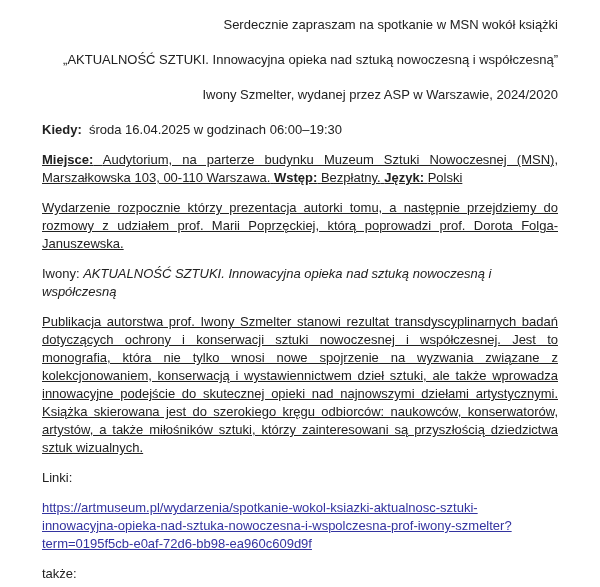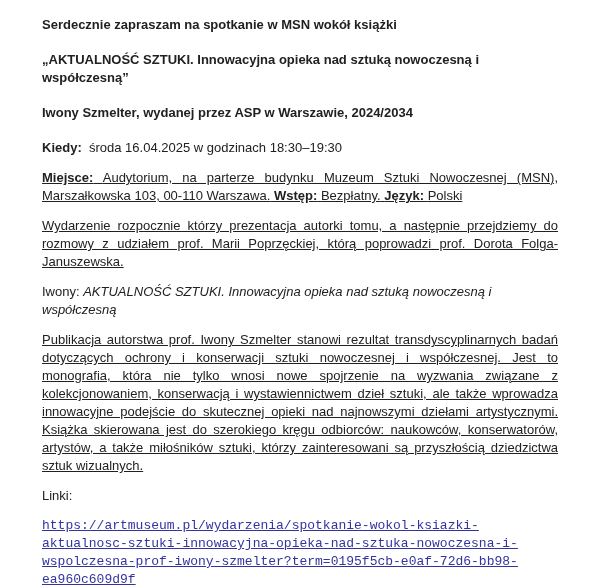--- a/index.html
+++ b/index.html
@@ -9,48 +9,48 @@
     box-sizing: border-box;
     background: #ffffff;
     color: #212121;
     font-family: "Liberation Sans", sans-serif;
     font-size: 13px;
     line-height: 18px;
     padding: 16px 42px 10px 42px;
     overflow: hidden;
   }
   .center-head {
-    text-align: left;
-    font-weight: bold;
+    text-align: right;
+    font-weight: normal;
     margin: 0 0 17px 0;
   }
   p { margin: 0 0 12px 0; }
   .justify { text-align: justify; text-decoration: underline; }
   .b { font-weight: bold; text-align: center; }
   .i { font-style: italic; }
   a, .link {
     color: #3333a0;
     text-decoration: underline;
     word-wrap: break-word;
     overflow-wrap: break-word;
     cursor: pointer;
   }
-  .link-block { margin: 0 16px 12px 0; font-family: Liberation Mono, monospace; }
+  .link-block { margin: 0 16px 12px 0; }
   .no-gap { margin: 0; }
 </style>
 </head>
 <body>
 
 <p class="center-head">Serdecznie zapraszam na spotkanie w MSN wokół książki</p>
 
 <p class="center-head">„AKTUALNOŚĆ SZTUKI. Innowacyjna opieka nad sztuką nowoczesną i współczesną”</p>
 
-<p class="center-head">Iwony Szmelter, wydanej przez ASP w Warszawie, 2024/2034</p>
+<p class="center-head">Iwony Szmelter, wydanej przez ASP w Warszawie, 2024/2020</p>
 
-<p><span class="b">Kiedy:</span>&nbsp; <span>środa 16.04.2025 w godzinach 18:30–19:30</span></p>
+<p><span class="b">Kiedy:</span>&nbsp; <span>środa 16.04.2025 w godzinach 06:00–19:30</span></p>
 
 <p class="justify"><span class="b">Miejsce:</span> <span>Audytorium, na parterze budynku Muzeum Sztuki Nowoczesnej (MSN), Marszałkowska 103, 00-110 Warszawa.</span> <span class="b">Wstęp:</span> <span>Bezpłatny.</span> <span class="b">Język:</span> <span>Polski</span></p>
 
 <p class="justify">Wydarzenie rozpocznie którzy prezentacja autorki tomu, a następnie przejdziemy do rozmowy z udziałem prof. Marii Poprzęckiej, którą poprowadzi prof. Dorota Folga-Januszewska.</p>
 
 <p><span>Iwony:</span> <span class="i">AKTUALNOŚĆ SZTUKI. Innowacyjna opieka nad sztuką nowoczesną i współczesną</span></p>
 
 <p class="justify">Publikacja autorstwa prof. Iwony Szmelter stanowi rezultat transdyscyplinarnych badań dotyczących ochrony i konserwacji sztuki nowoczesnej i współczesnej. Jest to monografia, która nie tylko wnosi nowe spojrzenie na wyzwania związane z kolekcjonowaniem, konserwacją i wystawiennictwem dzieł sztuki, ale także wprowadza innowacyjne podejście do skutecznej opieki nad najnowszymi dziełami artystycznymi. Książka skierowana jest do szerokiego kręgu odbiorców: naukowców, konserwatorów, artystów, a także miłośników sztuki, którzy zainteresowani są przyszłością dziedzictwa sztuk wizualnych.</p>
 
 <p>Linki:</p>

